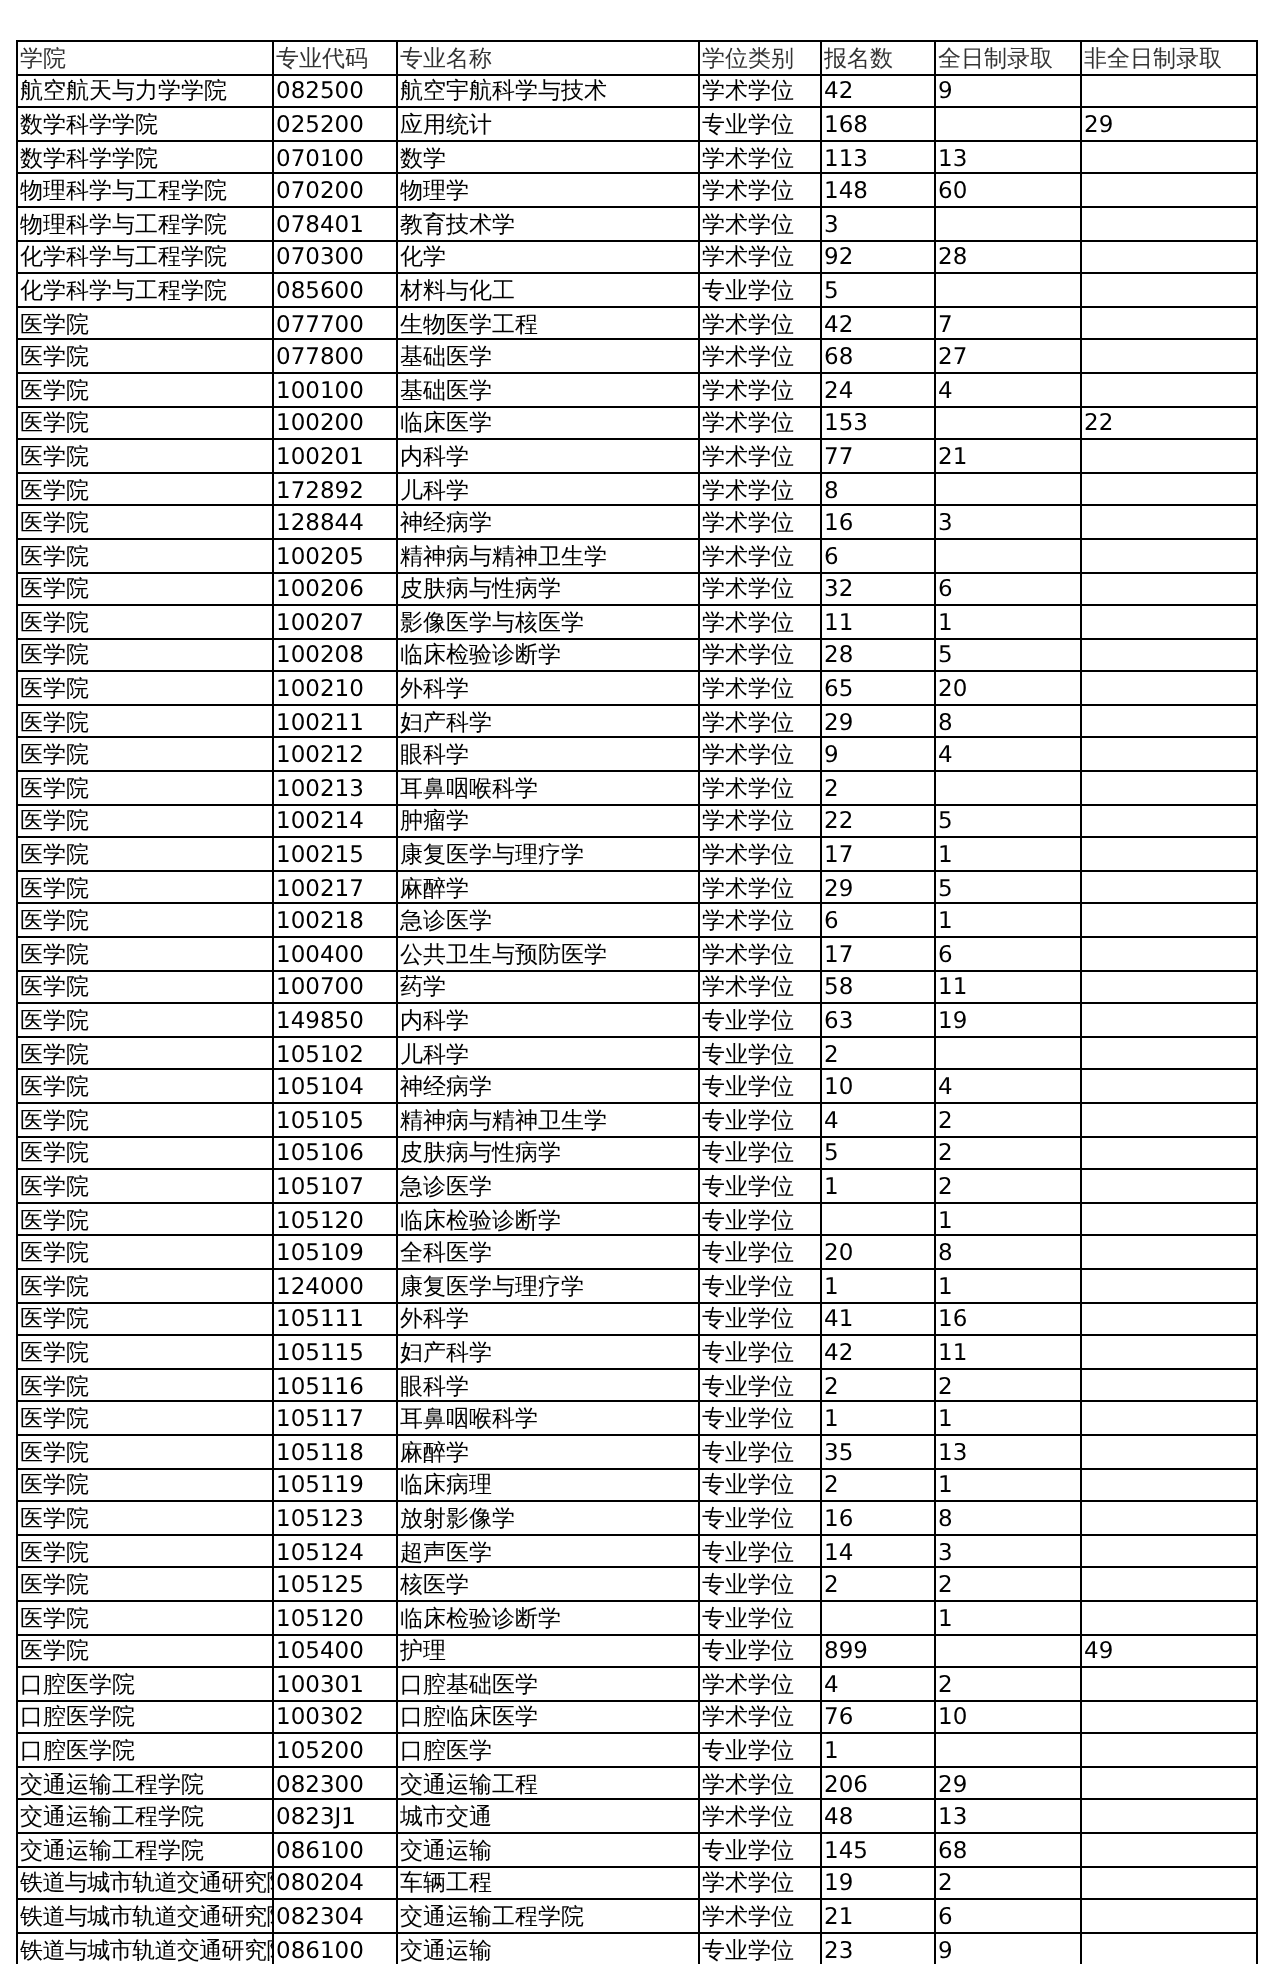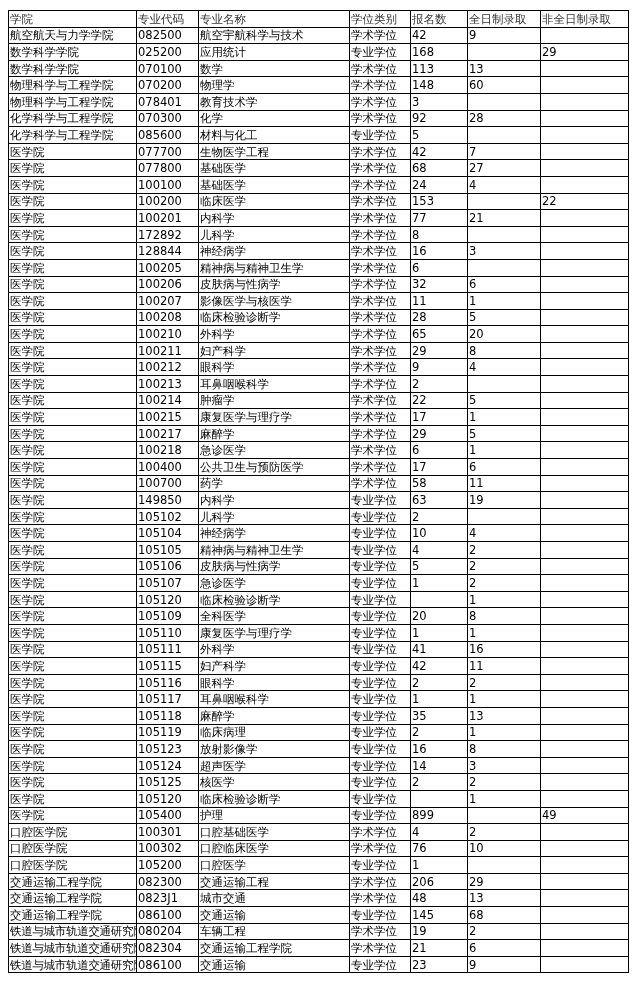--- a/index.html
+++ b/index.html
@@ -1,18 +1,18 @@
 <!DOCTYPE html>
 <html><head>
 <meta charset="utf-8">
 <style>
   html, body { margin: 0; padding: 0; background: #ffffff; }
   body { width: 634px; height: 982px; position: relative; overflow: hidden;
          font-family: "DejaVu Sans", "Liberation Sans", sans-serif; color: #000; }
-  table.grid { position: absolute; left: 8px; top: 10px; border-collapse: collapse;
+  table.grid { position: absolute; left: 8px; top: 20px; border-collapse: collapse;
                table-layout: fixed; width: 620px; }
   table.grid td, table.grid th { border: 1px solid #000; height: 15.6px; padding: 0 1px;
                font-size: 11.5px; line-height: 14px; font-weight: normal; white-space: nowrap;
                overflow: hidden; text-align: left; }
   table.grid th { color: #333; }
   td.num { text-align: center; }
   td.small { font-size: 8.5px; letter-spacing: -0.3px; }
   col.c1 { width: 128px; } col.c2 { width: 62px; } col.c3 { width: 151px; }
   col.c4 { width: 61px; } col.c5 { width: 57px; } col.c6 { width: 73px; } col.c7 { width: 88px; }
 </style>
@@ -360,21 +360,21 @@
         <td>医学院</td>
         <td>105109</td>
         <td>全科医学</td>
         <td>专业学位</td>
         <td class="num">20</td>
         <td class="num">8</td>
         <td class="num"></td>
       </tr>
       <tr>
         <td>医学院</td>
-        <td>105110</td>
+        <td>124000</td>
         <td>康复医学与理疗学</td>
         <td>专业学位</td>
         <td class="num">1</td>
         <td class="num">1</td>
         <td class="num"></td>
       </tr>
       <tr>
         <td>医学院</td>
         <td>105111</td>
         <td>外科学</td>

